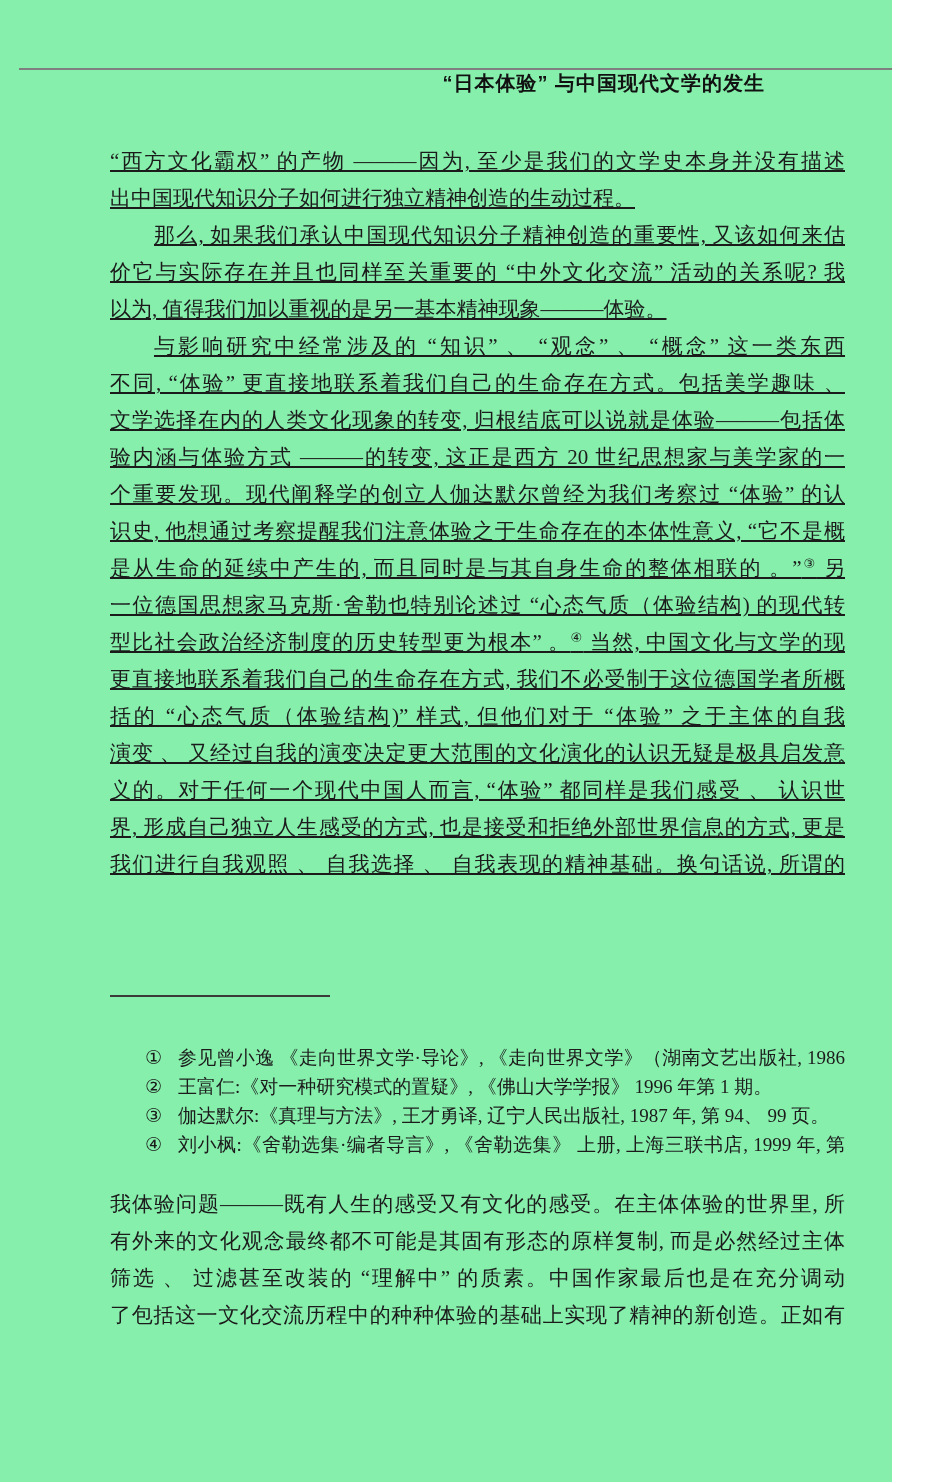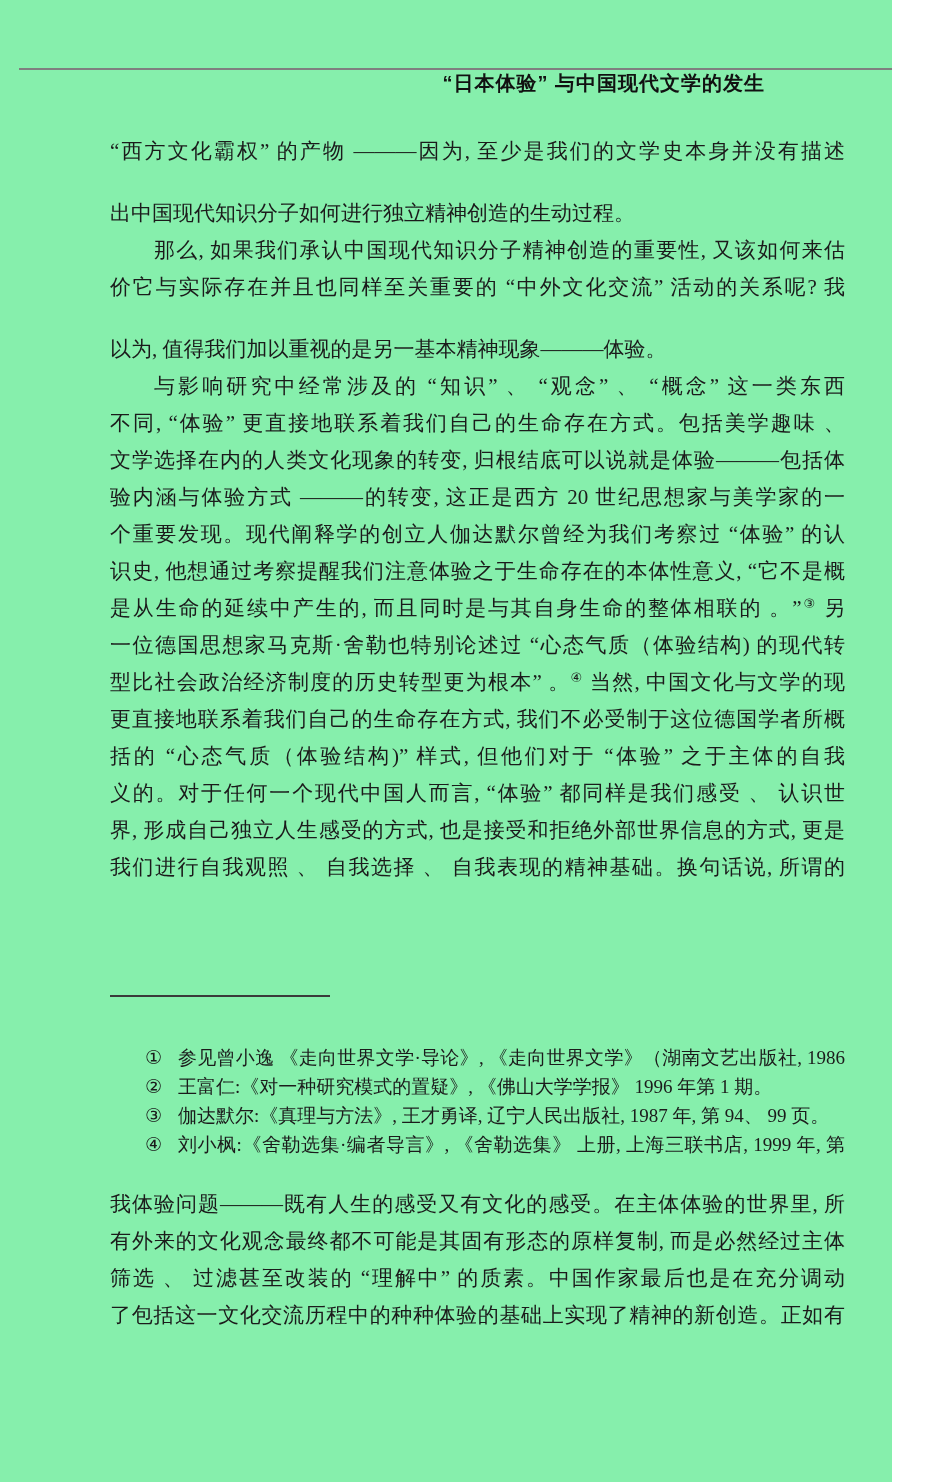--- a/index.html
+++ b/index.html
@@ -8,27 +8,27 @@
     font-family:"Liberation Serif","DejaVu Serif","DejaVu Sans",serif;
     color:#1b1b1b; overflow:hidden;
   }
   .toprule { position:absolute; left:19px; top:68px; width:881px; height:2px; background:#7f7f7f; }
   .runtitle {
     position:absolute; top:70px; left:110px; right:127px; text-align:right;
     font-family:"Liberation Sans","DejaVu Sans",sans-serif; font-weight:700;
     font-size:20px; letter-spacing:1px; color:#111;
   }
   .block { position:absolute; left:110px; width:735px; }
-  .b1 { top:133px; }
+  .b1 { top:143px;text-decoration:underline; }
   .b2 { top:1186px; }
   .bl {
     height:37px; line-height:37px; font-size:21px; overflow:hidden;
     text-align:justify; text-align-last:justify;
   }
-  .bl.short { text-align-last:left;margin-top:25px; }
+  .bl.short { text-align-last:left; }
   .bl.indent { text-indent:44px; }
   sup.fnref { font-size:13px; line-height:0; vertical-align:7px; }
   .fnsep { position:absolute; left:110px; top:995px; width:220px; height:2px; background:#3a3a3a; }
   .fns { position:absolute; left:145px; top:1043px; width:700px; }
   .fnrow { display:flex; }
   .fnm { flex:0 0 33px; width:33px; font-size:19px; line-height:29px; }
   .fnt { flex:1; min-width:0; }
   .fnl { height:29px; line-height:29px; font-size:19px; overflow:hidden; white-space:nowrap; }
   .fnl.fj { white-space:normal; text-align:justify; text-align-last:justify; }
 </style>
@@ -54,20 +54,21 @@
     <div class="bl">识史, 他想通过考察提醒我们注意体验之于生命存在的本体性意义, “它不是概</div>
     <div class="bl">
       <span>是从生命的延续中产生的, 而且同时是与其自身生命的整体相联的 。”</span><sup class="fnref">③</sup><span> 另</span>
     </div>
     <div class="bl">一位德国思想家马克斯·舍勒也特别论述过 “心态气质（体验结构) 的现代转</div>
     <div class="bl">
       <span>型比社会政治经济制度的历史转型更为根本” 。</span><sup class="fnref">④</sup><span> 当然, 中国文化与文学的现</span>
     </div>
     <div class="bl">更直接地联系着我们自己的生命存在方式, 我们不必受制于这位德国学者所概</div>
     <div class="bl">括的 “心态气质（体验结构)” 样式, 但他们对于 “体验” 之于主体的自我</div>
+    <div class="bl">演变 、 又经过自我的演变决定更大范围的文化演化的认识无疑是极具启发意</div>
     <div class="bl">义的。对于任何一个现代中国人而言, “体验” 都同样是我们感受 、 认识世</div>
     <div class="bl">界, 形成自己独立人生感受的方式, 也是接受和拒绝外部世界信息的方式, 更是</div>
     <div class="bl">我们进行自我观照 、 自我选择 、 自我表现的精神基础。换句话说, 所谓的</div>
   </div>
 
   <div class="fnsep"></div>
 
   <div class="fns">
     <div class="fnrow">
       <span class="fnm">①</span>

